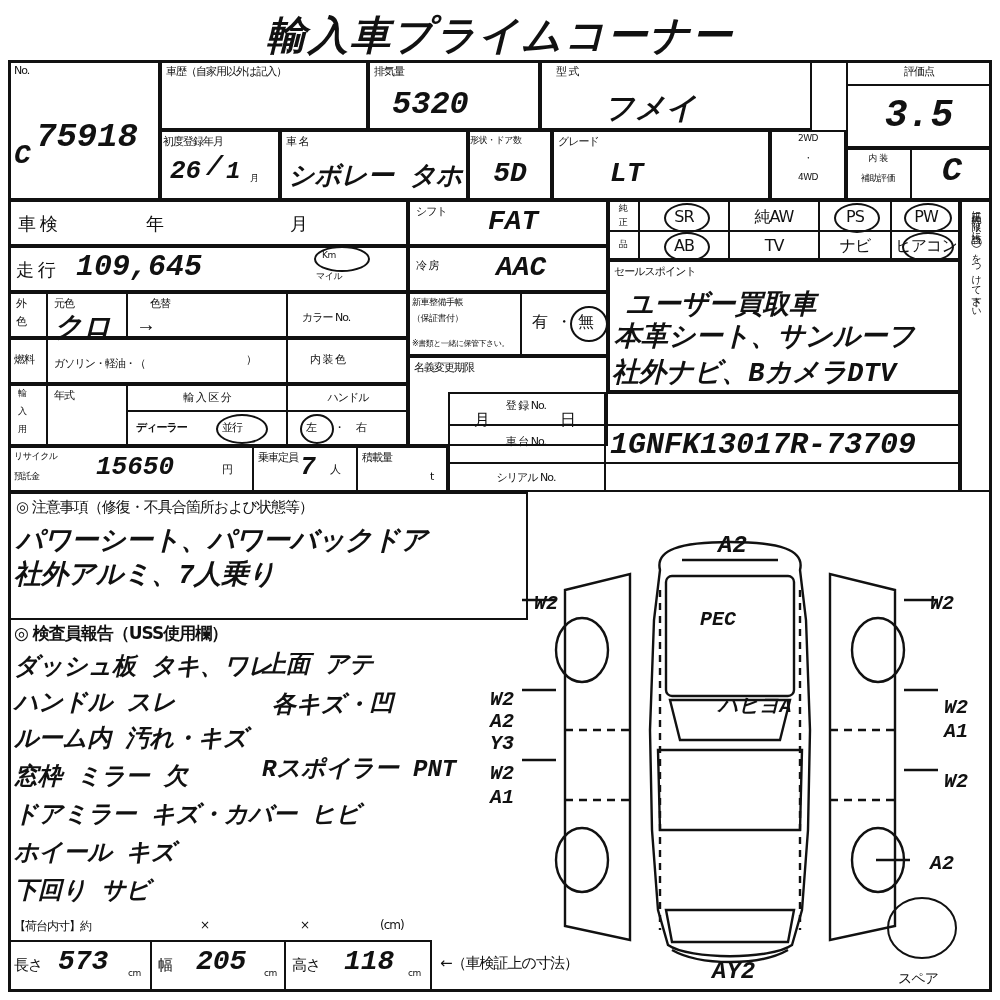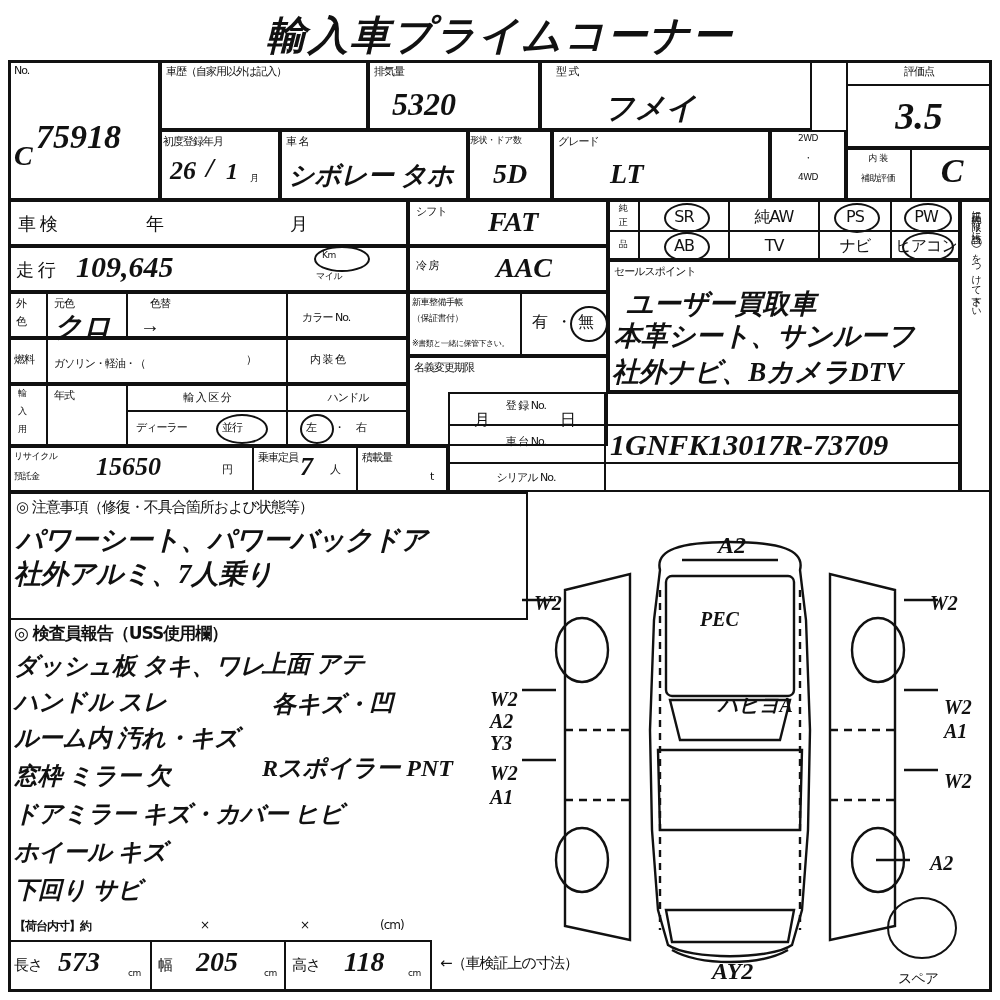--- a/index.html
+++ b/index.html
@@ -14,21 +14,21 @@
   .sheet{position:absolute;left:0;top:0;width:1000px;height:1000px;}
   
   .b{position:absolute;box-sizing:border-box;}
   .bx{position:absolute;box-sizing:border-box;border:2px solid #111;}
   .line{position:absolute;background:#111;}
   .t{position:absolute;box-sizing:border-box;white-space:nowrap;}
   .pr{font-family:"DejaVu Sans",sans-serif;font-size:14px;letter-spacing:-1px;}
   .pr-s{font-size:11px;letter-spacing:-1px;}
   .pr-xs{font-size:9px;letter-spacing:-0.5px;}
   
-  .hw{font-family:Liberation Serif, serif;font-style:italic;font-weight:bold;color:#111;}
+  .hw{font-family:Liberation Mono, monospace;font-style:italic;font-weight:bold;color:#111;}
   .title{
     font-size:40px;font-weight:bold;letter-spacing:2px;
     text-align:center;width:1000px;top:8px;left:0;
   }
   .ctr{text-align:center;}
   .circ{
     position:absolute;border:2px solid #111;border-radius:50%;
   }
   svg{display:block;overflow:visible;}
 </style>
@@ -127,21 +127,21 @@
   <div class="line" style="left:46px;top:384px;width:2px;height:62px;"></div>
   <div class="t pr-xs" style="left:18px;top:387px;">輸</div>
   <div class="t pr-xs" style="left:18px;top:405px;">入</div>
   <div class="t pr-xs" style="left:18px;top:423px;">用</div>
   <div class="t pr-s" style="left:54px;top:388px;">年式</div>
   <div class="line" style="left:126px;top:384px;width:2px;height:62px;"></div>
   <div class="line" style="left:126px;top:410px;width:282px;height:2px;"></div>
   <div class="t pr-s ctr" style="left:128px;top:390px;width:158px;">輸 入 区 分</div>
   <div class="line" style="left:286px;top:384px;width:2px;height:62px;"></div>
   <div class="t pr-s ctr" style="left:288px;top:390px;width:120px;">ハンドル</div>
-  <div class="t pr-s" style="left:136px;top:420px;">ディーラー</div>
+  <div class="t pr-s" style="left:136px;top:420px;font-weight:bold;">ディーラー</div>
   <div class="t pr-s" style="left:222px;top:420px;">並行</div>
   <div class="circ" style="left:216px;top:414px;width:48px;height:26px;"></div>
   <div class="t pr-s" style="left:306px;top:420px;">左</div>
   <div class="circ" style="left:300px;top:414px;width:30px;height:26px;"></div>
   <div class="t pr-s" style="left:334px;top:420px;">・</div>
   <div class="t pr-s" style="left:356px;top:420px;">右</div>
 
   <div class="bx" style="left:8px;top:446px;width:440px;height:46px;"></div>
   <div class="t pr-xs" style="left:14px;top:450px;">リサイクル</div>
   <div class="t pr-xs" style="left:14px;top:470px;">預託金</div>
@@ -232,21 +232,21 @@
   <div class="t hw" style="left:14px;top:760px;font-size:24px;">窓枠 ミラー 欠</div>
   <div class="t hw" style="left:14px;top:722px;font-size:24px;">ルーム内 汚れ・キズ</div>
   <div class="t hw" style="left:14px;top:798px;font-size:24px;">ドアミラー キズ・カバー ヒビ</div>
   <div class="t hw" style="left:14px;top:836px;font-size:24px;">ホイール キズ</div>
   <div class="t hw" style="left:14px;top:874px;font-size:24px;">下回り サビ</div>
 
   <div class="t hw" style="left:262px;top:648px;font-size:24px;">上面 アテ</div>
   <div class="t hw" style="left:272px;top:688px;font-size:24px;">各キズ・凹</div>
   <div class="t hw" style="left:262px;top:752px;font-size:24px;">Rスポイラー PNT</div>
 
-  <div class="t pr-s" style="left:14px;top:918px;font-size:12px;font-weight:bold;">【荷台内寸】約</div>
+  <div class="t pr-s" style="left:14px;top:918px;font-size:12px;">【荷台内寸】約</div>
   <div class="t pr-s" style="left:200px;top:918px;font-size:12px;">×</div>
   <div class="t pr-s" style="left:300px;top:918px;font-size:12px;">×</div>
   <div class="t pr-s" style="left:380px;top:918px;font-size:12px;">(cm)</div>
 
   <div class="bx" style="left:8px;top:940px;width:424px;height:52px;"></div>
   <div class="line" style="left:150px;top:940px;width:2px;height:52px;"></div>
   <div class="line" style="left:284px;top:940px;width:2px;height:52px;"></div>
   <div class="t pr-s" style="left:14px;top:956px;font-size:15px;">長さ</div>
   <div class="t hw" style="left:58px;top:946px;font-size:28px;text-align:right;">573</div>
   <div class="t pr-xs" style="left:128px;top:968px;">cm</div>

